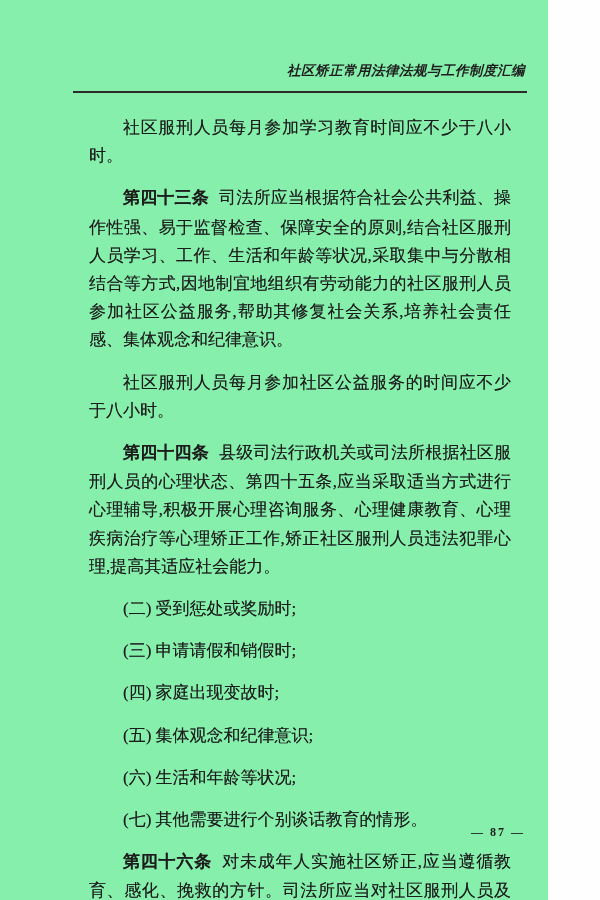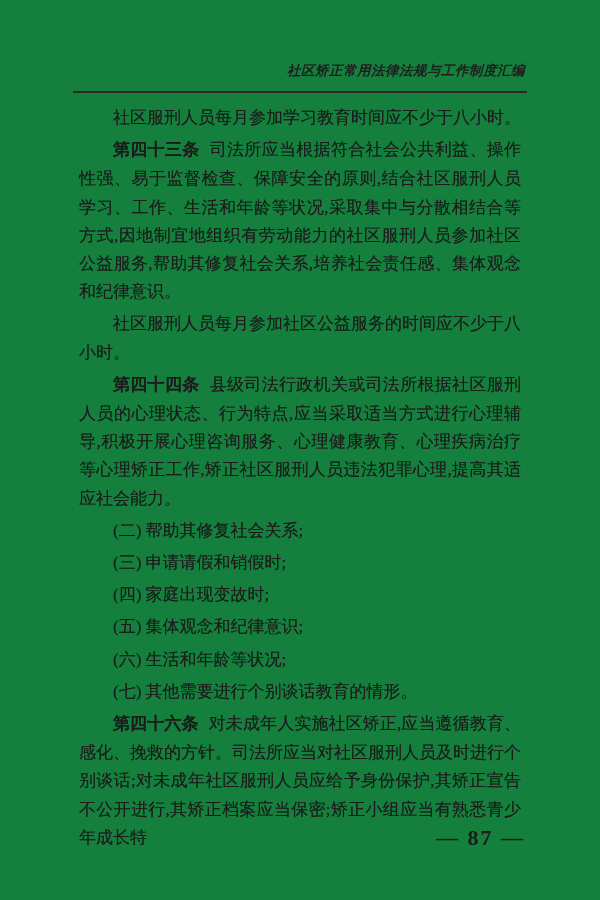--- a/index.html
+++ b/index.html
@@ -8,23 +8,23 @@
   }
   body {
     width: 600px;
     height: 900px;
     background: #fefefe;
     overflow: hidden;
     font-family: "Liberation Serif", "DejaVu Serif", serif;
   }
   .page {
     position: relative;
-    width: 600px;
+    width: 548px;
     height: 900px;
-    background: #15803d;
+    background: #86efac;
   }
   .running-header {
     position: absolute;
     top: 62px;
     left: 75px;
     width: 450px;
     text-align: right;
     font-family: "Liberation Sans", "DejaVu Sans", sans-serif;
     font-size: 13.5px;
     font-weight: bold;
@@ -47,36 +47,36 @@
     left: 75px;
     width: 450px;
     font-size: 17px;
     line-height: 28.2px;
     color: #1c1c1c;
     text-align: justify;
     text-justify: inter-character;
     text-shadow: 0 0 0.4px rgba(20,20,20,0.55);
   }
   .body-text p {
-    margin: 4px;
+    margin: 14px;
     padding: 0;
     text-indent: 2em;
   }
   .lead {
     font-family: Liberation Mono, monospace;
     font-weight: bold;
     margin-right: 0.6em;
   }
   .page-number {
     position: absolute;
     top: 825px;
     left: 75px;
     width: 450px;
     text-align: right;
-    font-size: 22px;
+    font-size: 12px;
     font-weight: bold;
     letter-spacing: 2px;
     color: #1c1c1c;
     white-space: nowrap;
   }
 </style>
 </head>
 <body>
 
 <div class="page">
@@ -88,25 +88,25 @@
   <div class="header-rule"></div>
 
   <div class="body-text">
 
     <p><span>社区服刑人员每月参加学习教育时间应不少于八小时。</span></p>
 
     <p><span class="lead">第四十三条</span><span>司法所应当根据符合社会公共利益、操作性强、易于监督检查、保障安全的原则,结合社区服刑人员学习、工作、生活和年龄等状况,采取集中与分散相结合等方式,因地制宜地组织有劳动能力的社区服刑人员参加社区公益服务,帮助其修复社会关系,培养社会责任感、集体观念和纪律意识。</span></p>
 
     <p><span>社区服刑人员每月参加社区公益服务的时间应不少于八小时。</span></p>
 
-    <p><span class="lead">第四十四条</span><span>县级司法行政机关或司法所根据社区服刑人员的心理状态、行为特点,应当采取适当方式进行心理辅导,积极开展心理咨询服务、心理健康教育、心理疾病治疗等心理矫正工作,矫正社区服刑人员违法犯罪心理,提高其适应社会能力。</span></p>
+    <p><span class="lead">第四十四条</span><span>县级司法行政机关或司法所根据社区服刑人员的心理状态、第四十五条,应当采取适当方式进行心理辅导,积极开展心理咨询服务、心理健康教育、心理疾病治疗等心理矫正工作,矫正社区服刑人员违法犯罪心理,提高其适应社会能力。</span></p>
 
 
 
-    <p><span>(二) 帮助其修复社会关系;</span></p>
+    <p><span>(二) 受到惩处或奖励时;</span></p>
 
     <p><span>(三) 申请请假和销假时;</span></p>
 
     <p><span>(四) 家庭出现变故时;</span></p>
 
     <p><span>(五) 集体观念和纪律意识;</span></p>
 
     <p><span>(六) 生活和年龄等状况;</span></p>
 
     <p><span>(七) 其他需要进行个别谈话教育的情形。</span></p>

